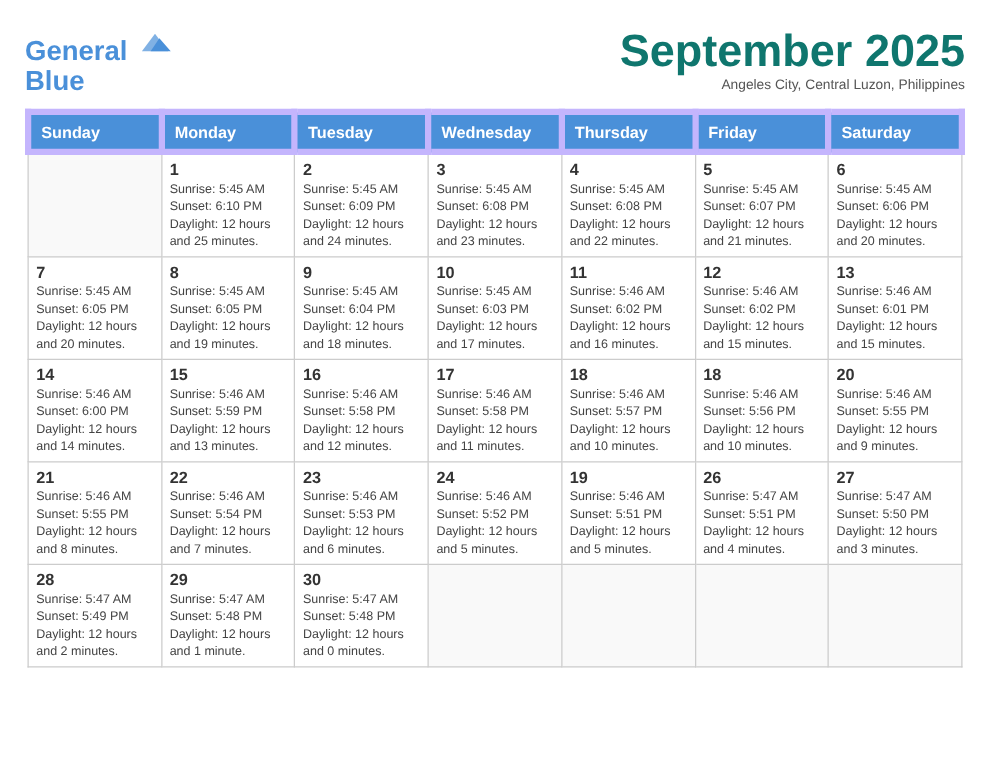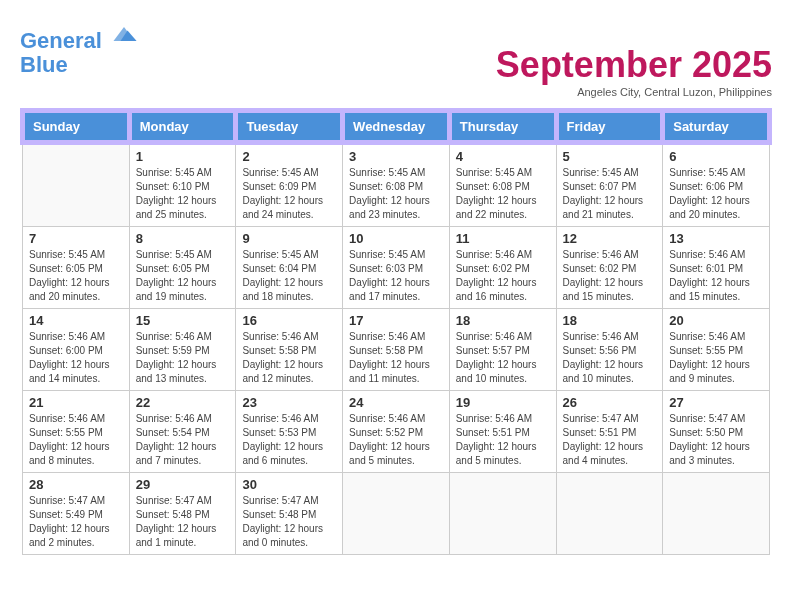--- a/index.html
+++ b/index.html
@@ -34,22 +34,21 @@
       width: 28px;
       height: 28px;
       margin-left: 2px;
     }
     .title-block {
       text-align: right;
     }
     .month-title {
       font-size: 36px;
       font-weight: bold;
-      color: #be185d;
-      margin-top: 24px;
+      color: #0f766e;
     }
     .location-title {
       font-size: 11px;
       color: #555;
     }
     .calendar-table {
       width: 100%;
       border-collapse: collapse;
       font-size: 11px;
     }

